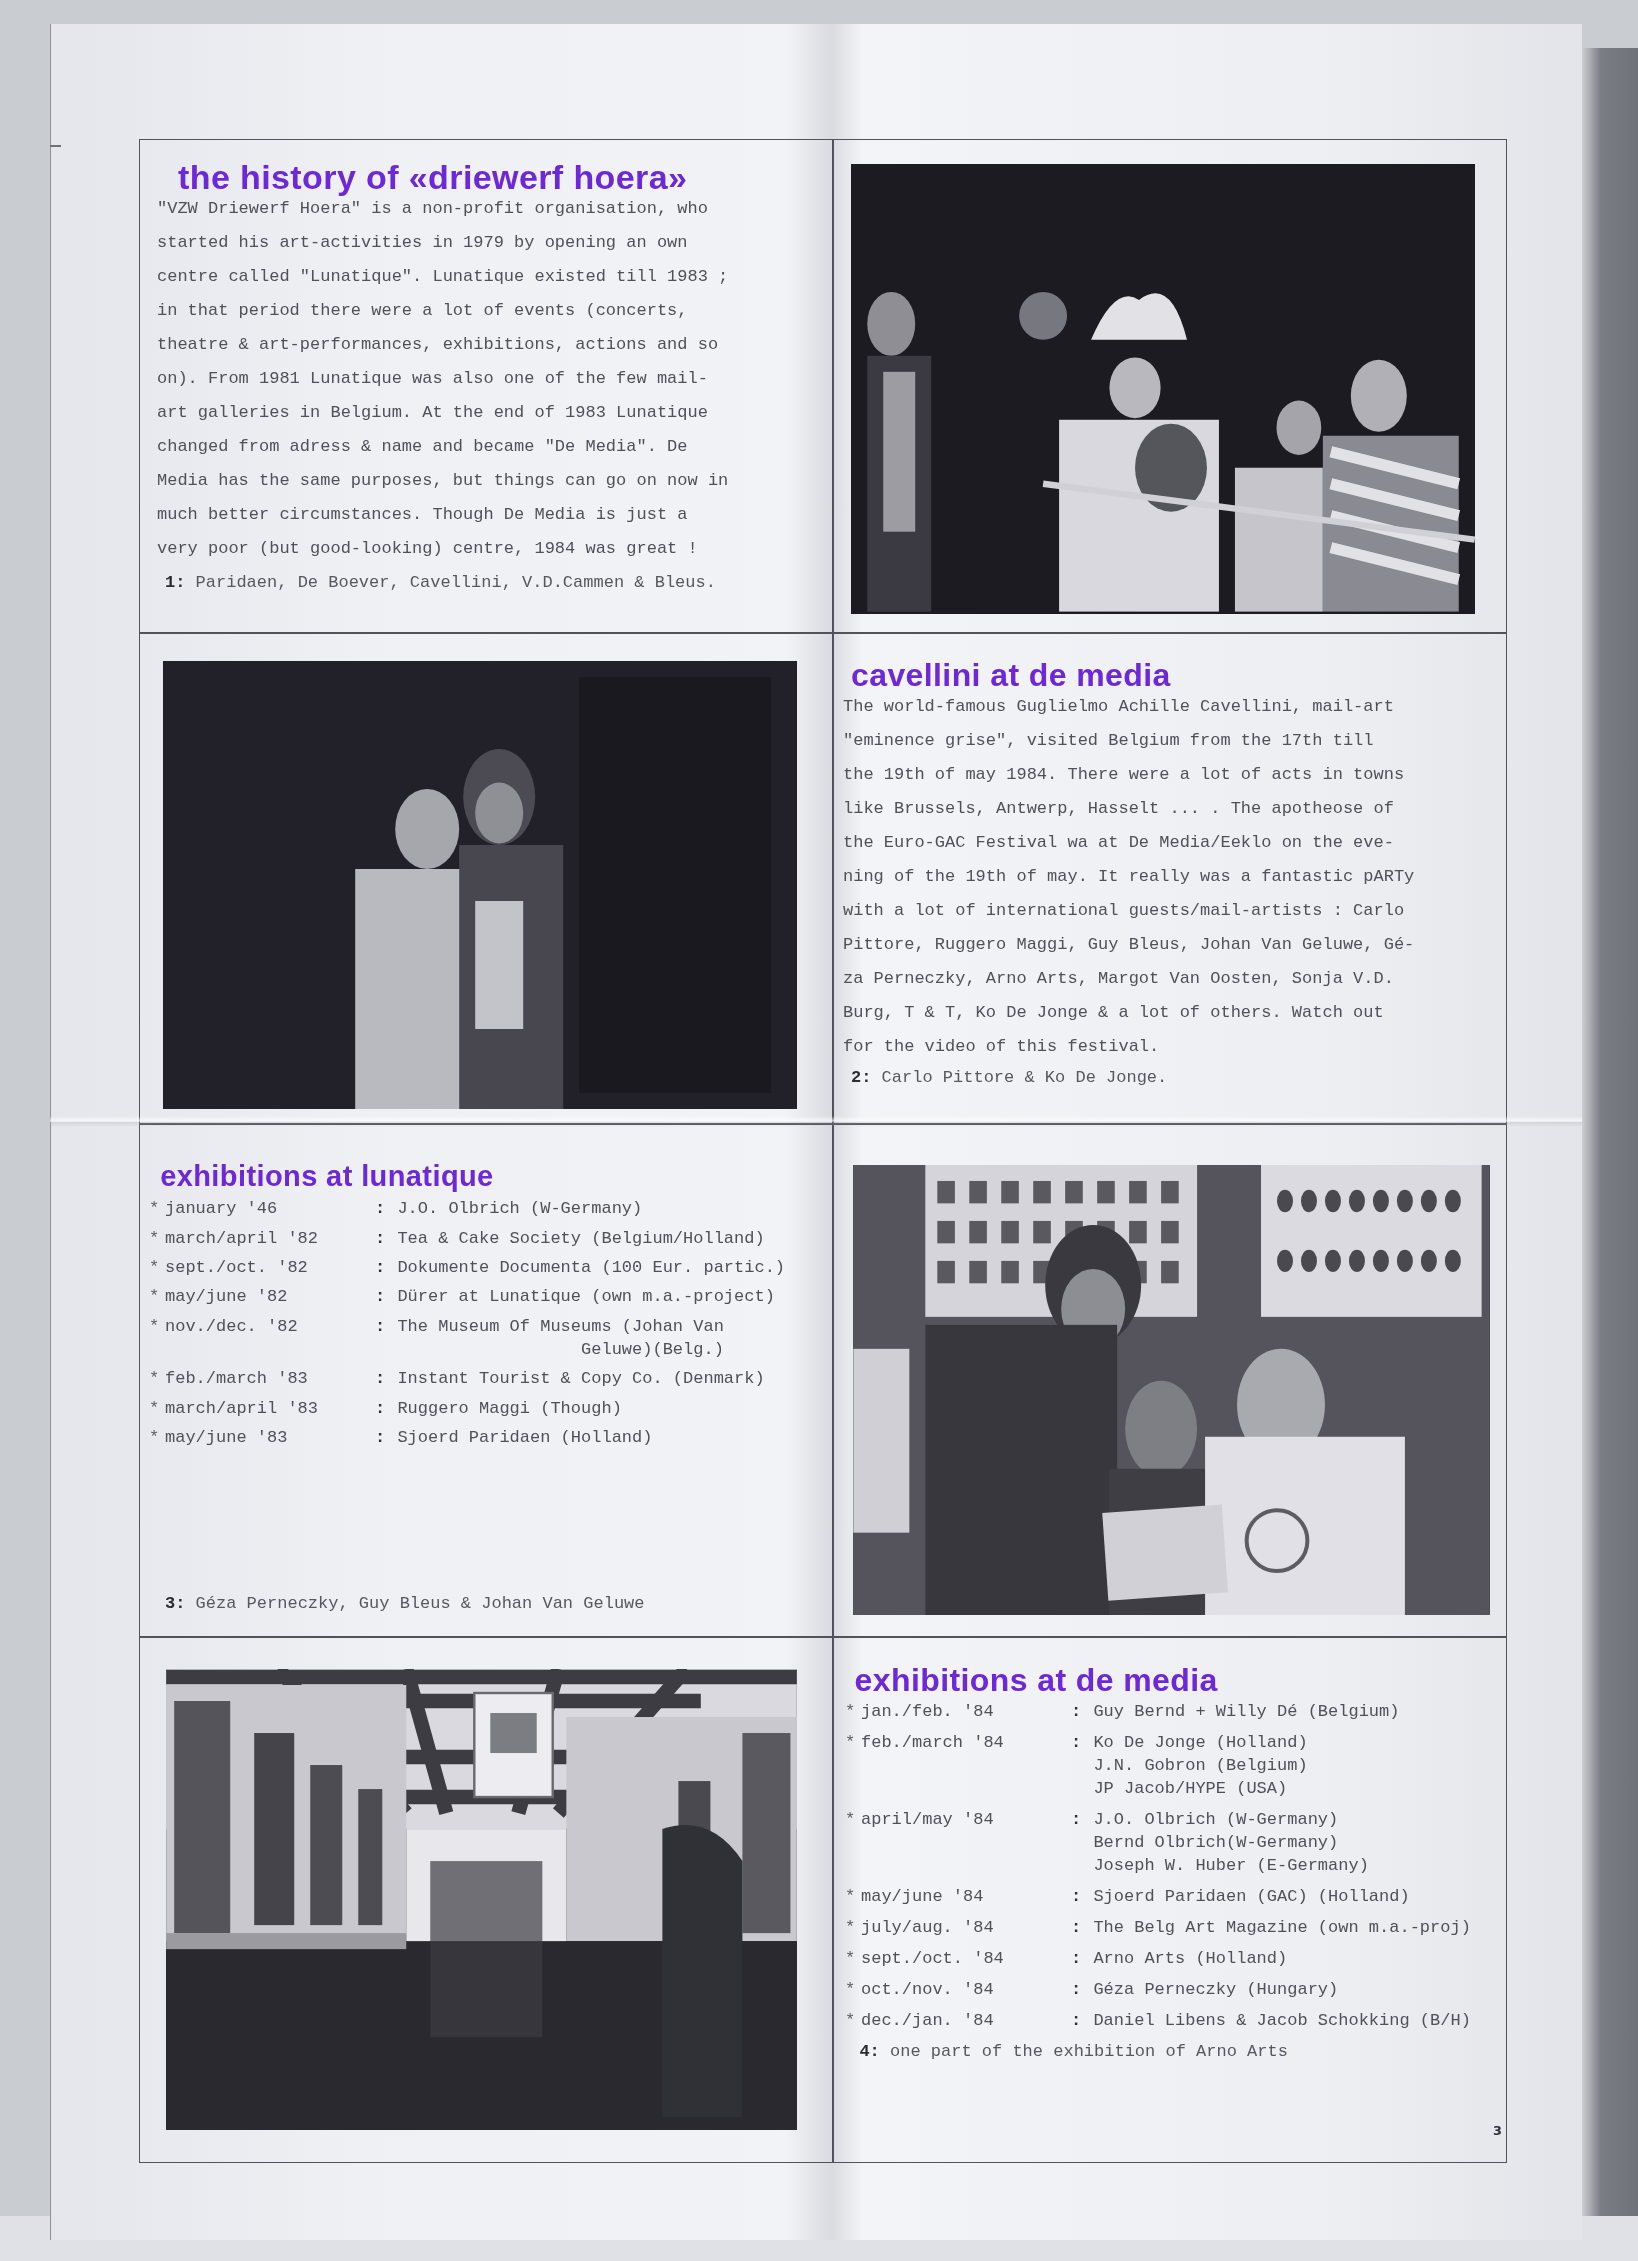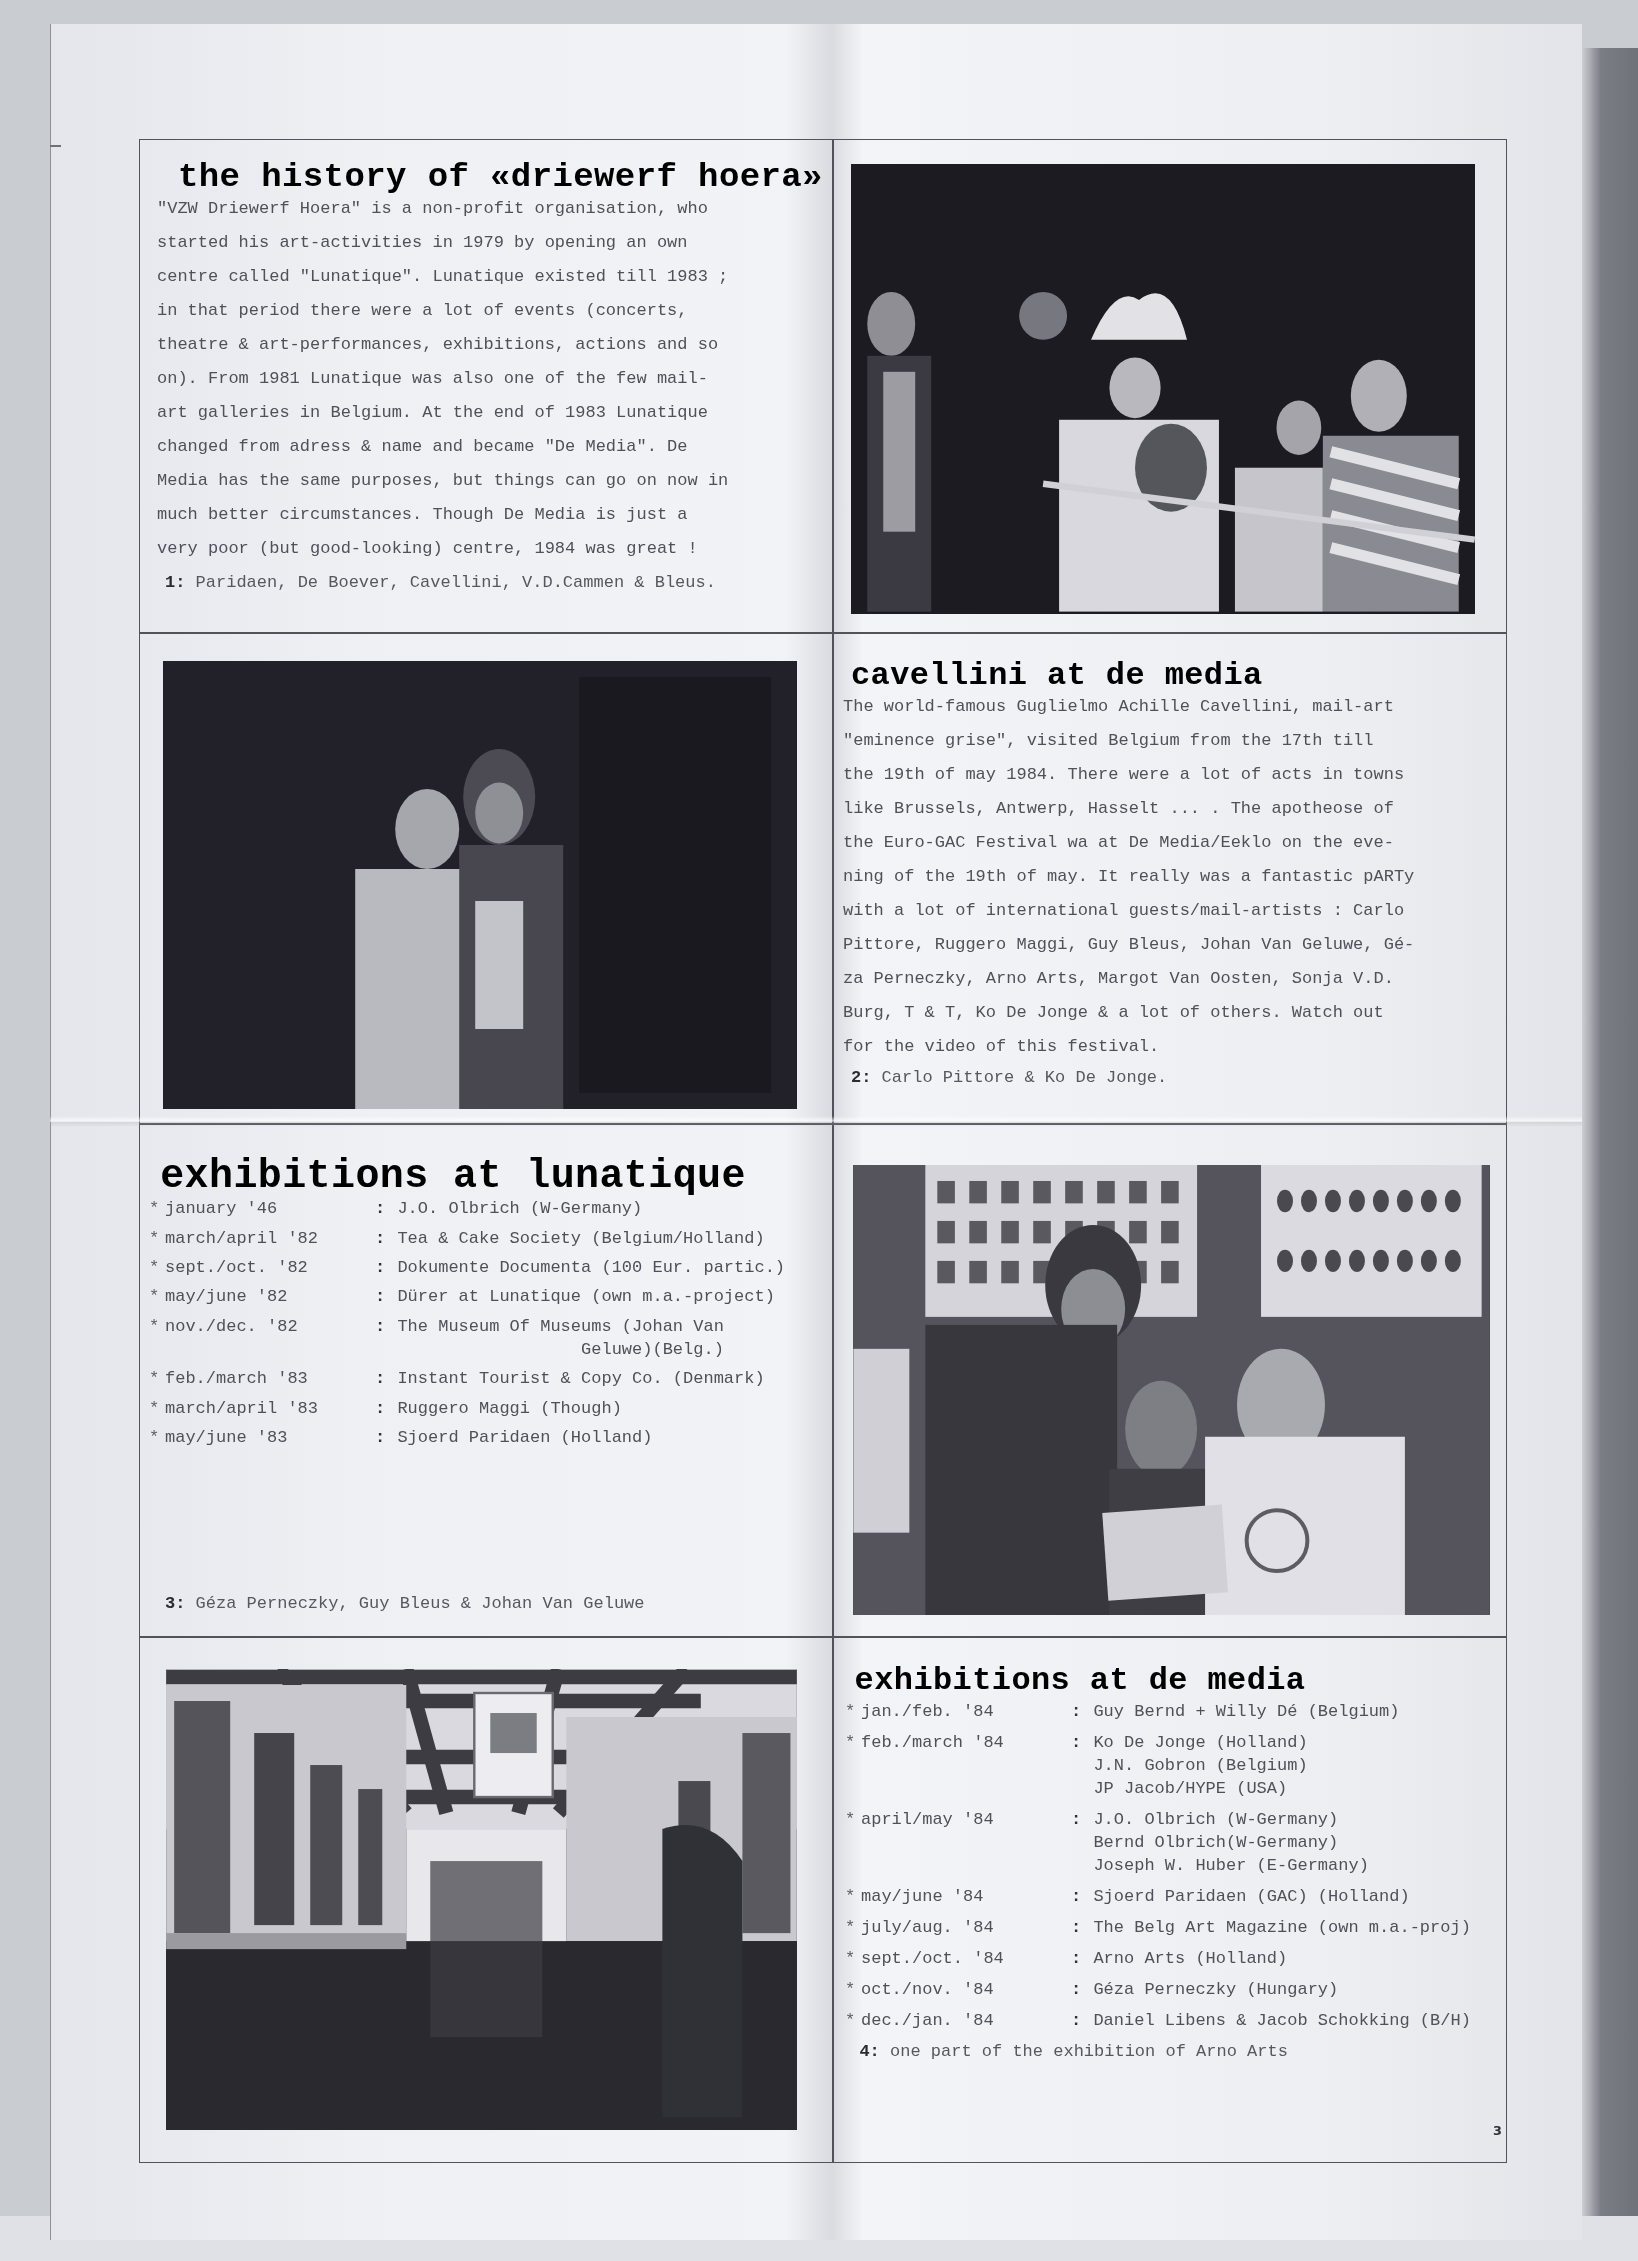--- a/index.html
+++ b/index.html
@@ -30,22 +30,22 @@
     position: absolute; left: 50px; top: 145px; width: 11.2px; height: 1.6px; background: #6e7177;
   }
   .grid {
     position: absolute; left: 139px; top: 139px; width: 1368px; height: 2024px;
     border: 1.6px solid #50535a;
   }
   .vline { position: absolute; left: 832px; top: 139px; width: 1.6px; height: 2024px; background: #50535a; }
   .hline { position: absolute; height: 1.6px; background: #50535a; }
   .cell { position: absolute; }
   .heading {
-    font-family: Liberation Mono, monospace;
-    font-weight: bold; color: #000000; letter-spacing: 0.4px;
+    font-family: Liberation Sans, sans-serif;
+    font-weight: bold; color: #6d28d9; letter-spacing: 0.4px;
     font-size: 32px; line-height: 35px; white-space: nowrap;
   }
   .body-text {
     color: #4e5158; font-size: 17px; line-height: 34px; white-space: pre-wrap;
   }
   .caption {
     color: #55585e; font-size: 17px; line-height: 22.4px; white-space: nowrap;
   }
   .caption .num { color: #2a2c31; font-weight: bold; }
   .photo {
@@ -146,21 +146,21 @@
 za Perneczky, Arno Arts, Margot Van Oosten, Sonja V.D.
 Burg, T &amp; T, Ko De Jonge &amp; a lot of others. Watch out
 for the video of this festival.</div>
   <div class="caption" style="margin-top:3.2px; padding-left:8px;">
     <span class="num">2:</span>
     <span>Carlo Pittore &amp; Ko De Jonge.</span>
   </div>
 </div>
 
 <div class="cell" style="left:149px; top:1159px; width:680px;">
-  <div class="heading" style="font-size:40px; padding-left:11.2px;">exhibitions at lunatique</div>
+  <div class="heading" style="font-size:29px; padding-left:11.2px;">exhibitions at lunatique</div>
   <div class="list" id="lunatique-list" style="margin-top:3.2px;">
       <div class="row" style="margin-bottom: 6.4px;">
         <span class="star">*</span>
         <span class="date">january '46</span>
         <span class="colon">:</span>
         <span class="who">J.O. Olbrich (W-Germany)</span>
       </div>
       <div class="row" style="margin-bottom: 6.4px;">
         <span class="star">*</span>
         <span class="date">march/april '82</span>

